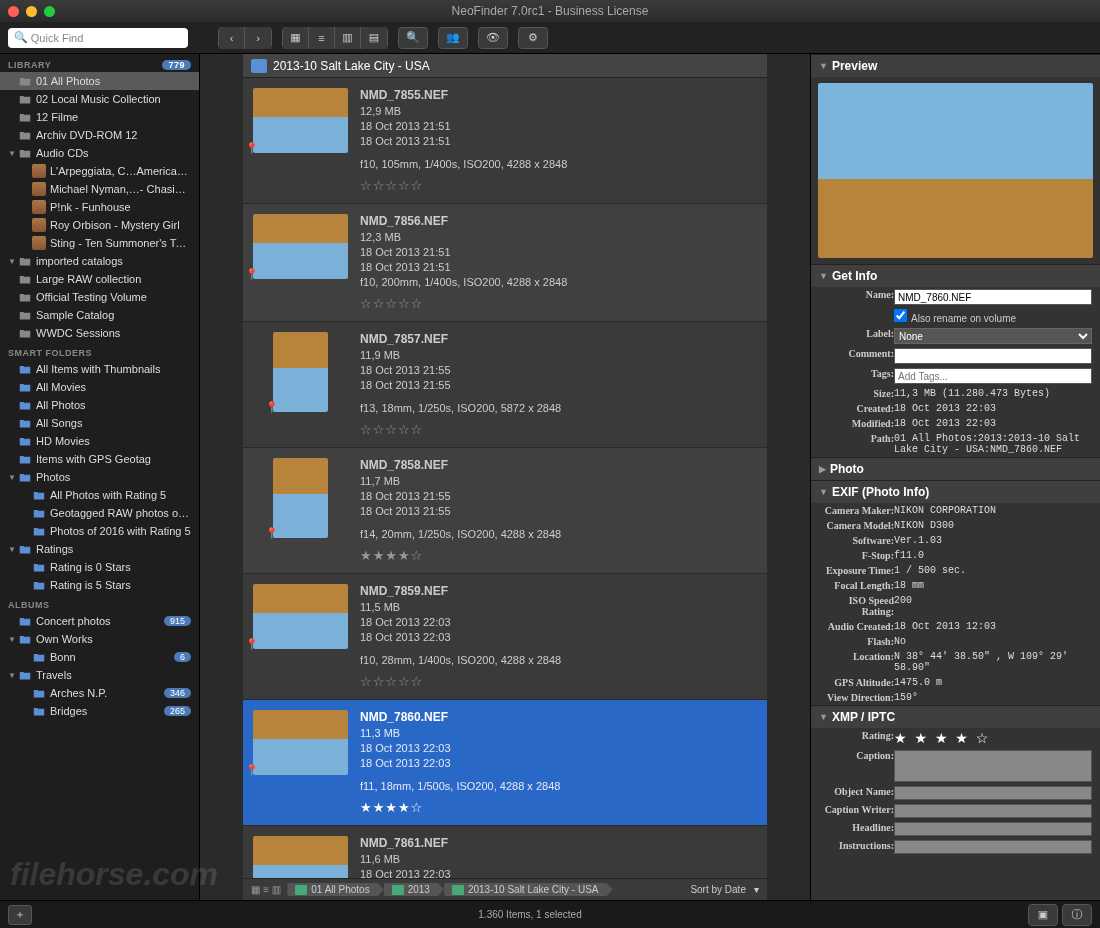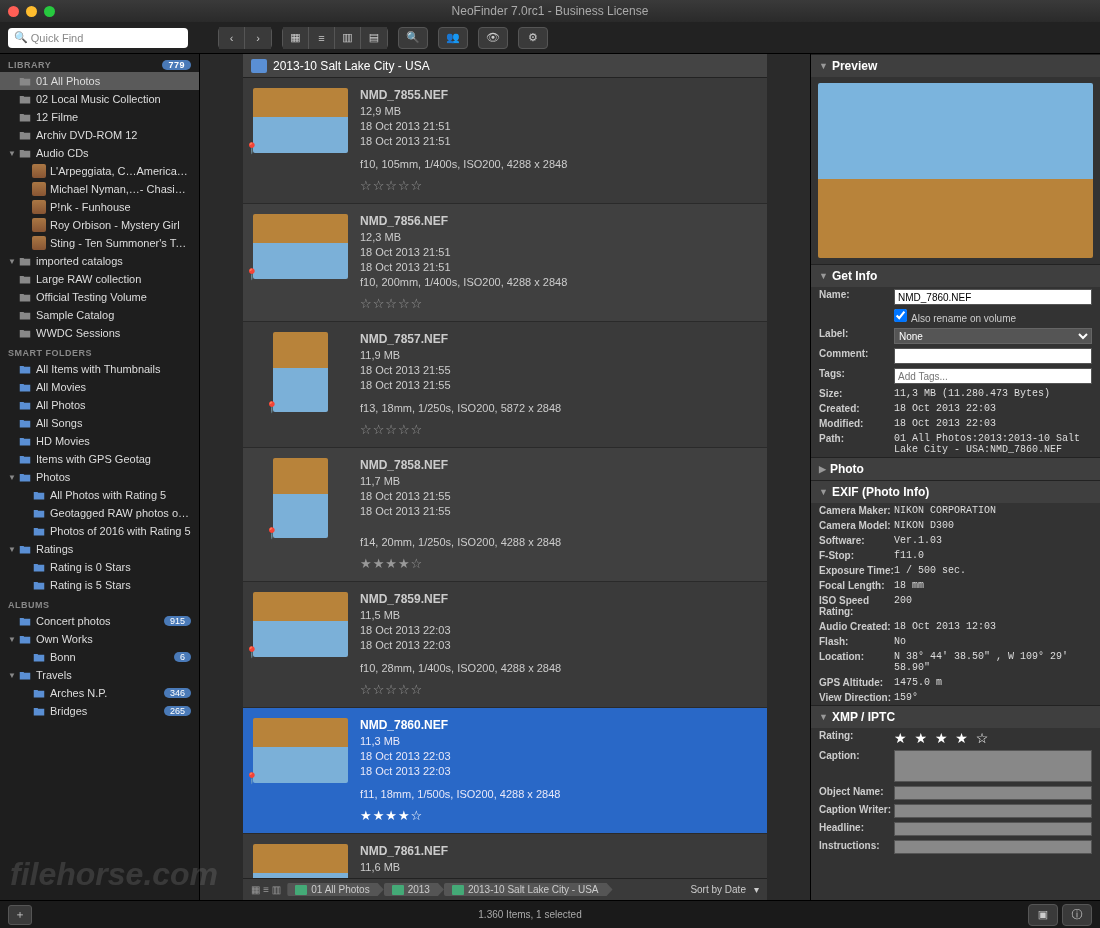--- a/index.html
+++ b/index.html
@@ -44,21 +44,21 @@
 .stars { margin-top: 6px; color: #999; font-size: 13px; letter-spacing: 1px; }
 .row.selected .stars { color: #fff; }
 .statusbar { height: 22px; background: #3a3a3a; border-top: 1px solid #222; display: flex; align-items: center; padding: 0 8px; font-size: 10px; color: #ccc; }
 .crumb { background: #555; padding: 1px 8px; border-radius: 2px; margin-right: 0; display: flex; align-items: center; gap: 4px; clip-path: polygon(0 0, calc(100% - 6px) 0, 100% 50%, calc(100% - 6px) 100%, 0 100%); padding-right: 14px; }
 .crumb .fi { width: 12px; height: 10px; background: #4a7; border-radius: 1px; }
 .inspector { width: 290px; background: #333; overflow-y: auto; border-left: 1px solid #000; }
 .panel-header { background: #3f3f3f; padding: 4px 8px; font-size: 12px; font-weight: bold; color: #fff; display: flex; align-items: center; border-top: 1px solid #222; }
 .panel-header .disc { margin-right: 4px; font-size: 9px; color: #999; }
 .preview-img { width: 275px; height: 175px; margin: 6px auto; background: linear-gradient(#7bb4dd 55%, #b8833a 55%); border-radius: 2px; position: relative; display: block; }
 .info-row { display: flex; padding: 2px 8px; font-size: 10px; }
-.info-label { width: 75px; text-align: left; color: #ccc; font-weight: bold; }
+.info-label { width: 75px; text-align: right; color: #ccc; font-weight: bold; font-family: Liberation Serif, serif; }
 .info-value { flex: 1; color: #ddd; font-family: Liberation Mono, monospace; }
 .info-input { flex: 1; background: #fff; border: 1px solid #555; color: #000; font-size: 10px; padding: 1px 3px; height: 16px; }
 .info-input.dark { background: #888; }
 .sel { flex: 1; background: #555; border: 1px solid #666; color: #fff; font-size: 10px; height: 16px; }
 .chk { margin-right: 4px; }
 .bottombar { height: 28px; background: #1a1a1a; display: flex; align-items: center; padding: 0 8px; border-top: 1px solid #000; }
 .plus-btn { width: 24px; height: 20px; background: #3a3a3a; border: 1px solid #555; border-radius: 3px; display: flex; align-items: center; justify-content: center; color: #ccc; cursor: pointer; }
 .status-text { flex: 1; text-align: center; color: #aaa; font-size: 10px; }
 .watermark { position: absolute; bottom: 35px; left: 10px; color: rgba(255,255,255,0.12); font-size: 32px; font-weight: bold; font-style: italic; pointer-events: none; }
 .ratestars { color: #fff; font-size: 14px; letter-spacing: 2px; }
@@ -455,21 +455,21 @@
           </div>
           <div class="row alt">
             <div class="thumb portrait">
               <span class="pin">📍</span>
             </div>
             <div class="meta">
               <div class="fname">NMD_7858.NEF</div>
               <div class="fline">11,7 MB</div>
               <div class="fline">18 Oct 2013 21:55</div>
               <div class="fline">18 Oct 2013 21:55</div>
-              <div class="fline" style="margin-top:16px">f14, 20mm, 1/250s, ISO200, 4288 x 2848</div>
+              <div class="fline" style="margin-top:8px">f14, 20mm, 1/250s, ISO200, 4288 x 2848</div>
               <div class="stars">★★★★☆</div>
             </div>
           </div>
           <div class="row">
             <div class="thumb">
               <span class="pin">📍</span>
             </div>
             <div class="meta">
               <div class="fname">NMD_7859.NEF</div>
               <div class="fline">11,5 MB</div>

